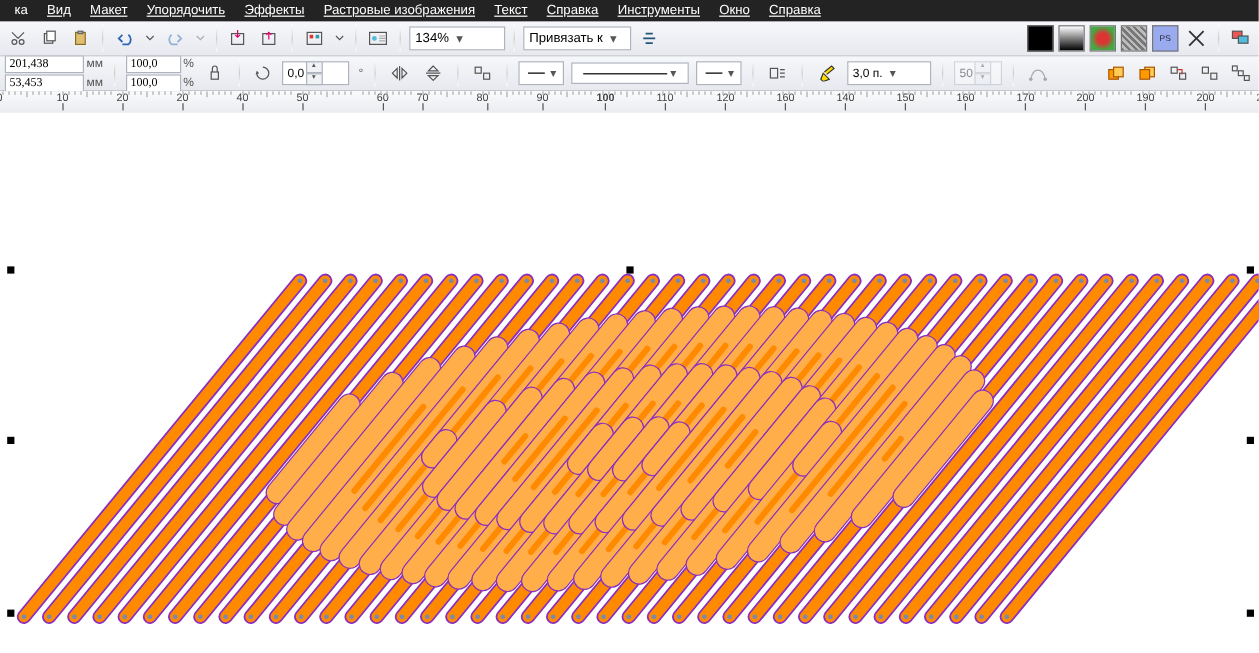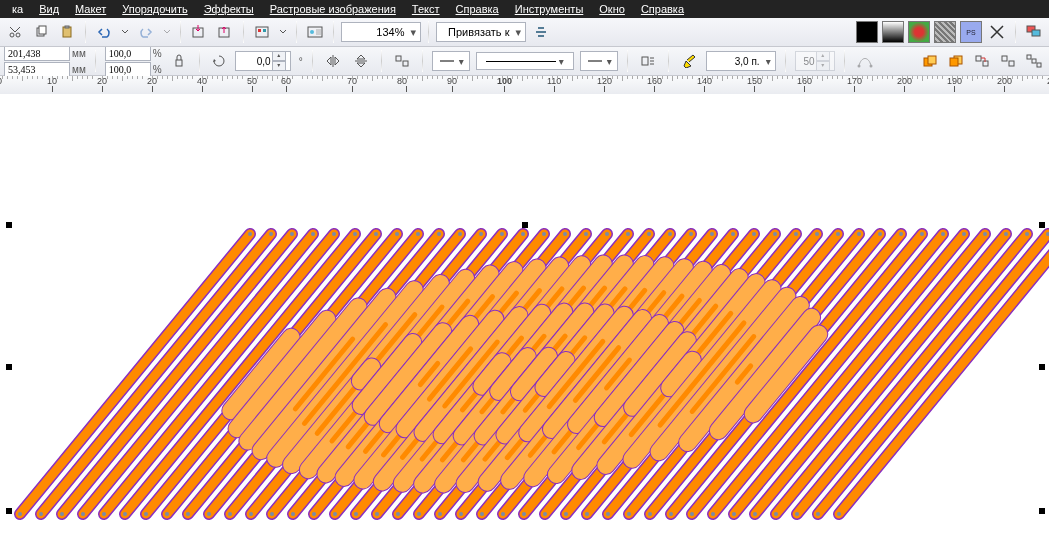--- a/index.html
+++ b/index.html
@@ -7,21 +7,21 @@
   
   .menubar{background:#232323;color:#fff;height:18px;display:flex;align-items:center;padding:0 4px;gap:0}
   .menubar .item{padding:2px 8px;cursor:default;white-space:nowrap}
   .menubar .item u{text-decoration:underline}
   
   .toolbar{height:28px;background:linear-gradient(#f6f7fa,#e7e9ef);border-bottom:1px solid #c6c8cf;display:flex;align-items:center;padding:0 4px;gap:4px;position:relative}
   .tbtn{width:20px;height:20px;display:flex;align-items:center;justify-content:center;border:1px solid transparent;border-radius:2px}
   .sep{width:1px;height:22px;background:linear-gradient(#fff,#ccc,#fff);margin:0 3px}
   .dd{display:inline-flex;align-items:center;height:18px;border:1px solid #aeb3be;background:#fff;padding:0 3px}
   .dd .arr{margin-left:3px;color:#555}
-  .combo{display:inline-flex;align-items:center;height:18px;border:1px solid #aeb3be;background:#fff;padding:0 4px;min-width:60px;justify-content:flex-end}
+  .combo{display:inline-flex;align-items:center;height:18px;border:1px solid #aeb3be;background:#fff;padding:0 4px;min-width:60px;justify-content:flex-start}
   .combo .arr{color:#555;margin-left:6px}
   .right-group{margin-left:auto;display:flex;align-items:center;gap:4px}
   .color-thumb{width:20px;height:20px;border:1px solid #777}
   
   .propbar{height:28px;background:linear-gradient(#f6f7fa,#e7e9ef);border-bottom:1px solid #c6c8cf;display:flex;align-items:center;padding:0 4px;gap:6px;font-size:10px}
   .coord-box{display:flex;flex-direction:column;gap:1px}
   .coord-box .row{display:flex;align-items:center;gap:2px}
   .coord-box input{width:58px;height:13px;font:10px Tahoma;border:1px solid #aeb3be;padding:0 3px}
   .unit{color:#555}
   .ico{width:20px;height:20px;display:flex;align-items:center;justify-content:center}
@@ -392,21 +392,21 @@
     </div>
     <div class="minor" style="left: 252px; height: 3px;"></div>
     <div class="minor" style="left: 257px; height: 3px;"></div>
     <div class="minor" style="left: 262px; height: 3px;"></div>
     <div class="minor" style="left: 267px; height: 3px;"></div>
     <div class="minor" style="left: 272px; height: 5px;"></div>
     <div class="minor" style="left: 277px; height: 3px;"></div>
     <div class="minor" style="left: 282px; height: 3px;"></div>
     <div class="minor" style="left: 287px; height: 3px;"></div>
     <div class="minor" style="left: 292px; height: 3px;"></div>
-    <div class="tick" style="left: 281px;">
+    <div class="tick" style="left: 314px;">
       <span class="lbl">60</span>
       <span class="mark"></span>
     </div>
     <div class="minor" style="left: 302px; height: 3px;"></div>
     <div class="minor" style="left: 307px; height: 3px;"></div>
     <div class="minor" style="left: 312px; height: 3px;"></div>
     <div class="minor" style="left: 317px; height: 3px;"></div>
     <div class="minor" style="left: 322px; height: 5px;"></div>
     <div class="minor" style="left: 327px; height: 3px;"></div>
     <div class="minor" style="left: 332px; height: 3px;"></div>

